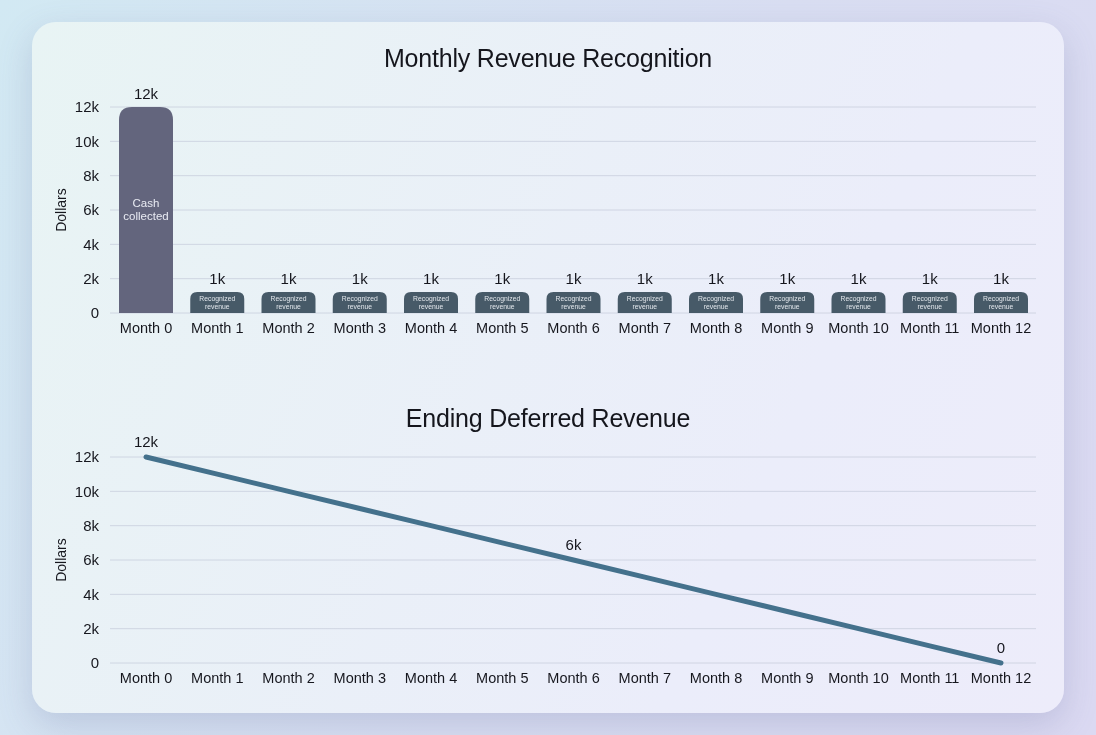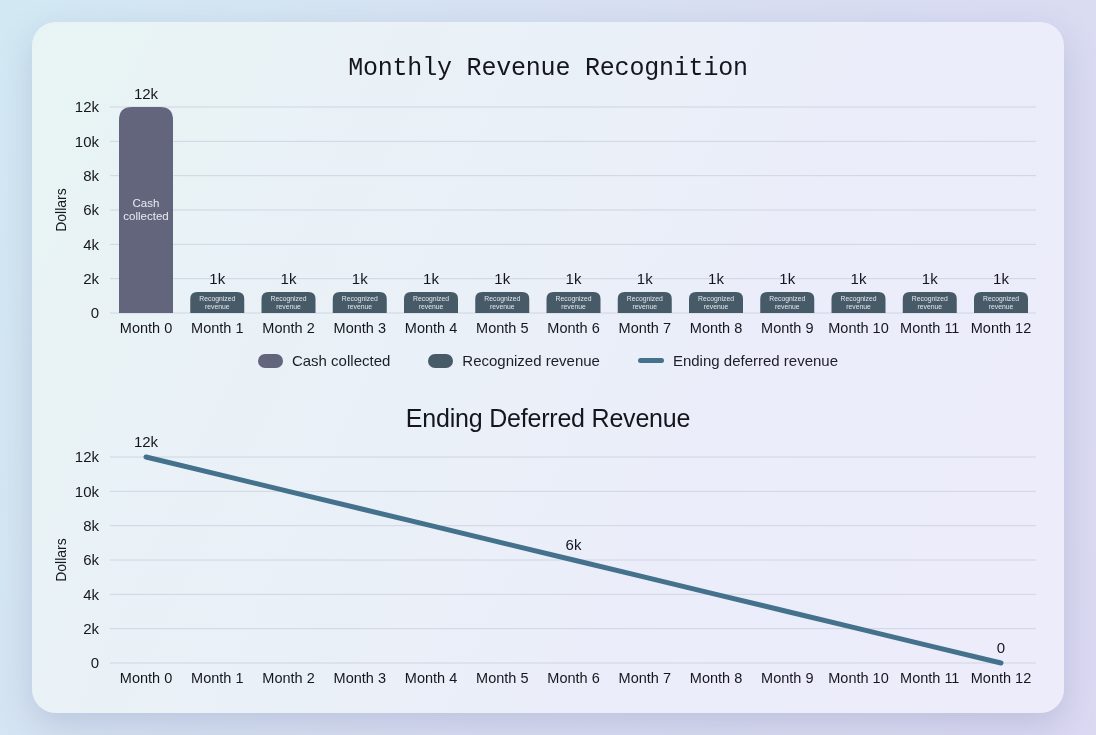--- a/index.html
+++ b/index.html
@@ -12,21 +12,21 @@
   .card{
     position:absolute;left:32px;top:22px;width:1032px;height:691px;
     border-radius:24px;
     background:linear-gradient(115deg,#e8f4f4 0%,#ebedfa 70%,#edecfa 100%);
     box-shadow:0 12px 34px rgba(90,100,150,0.22);
   }
   .chart-title{
     position:absolute;left:0;width:100%;text-align:center;
     font-size:25px;font-weight:500;color:#15161d;letter-spacing:-0.2px;
   }
-  #title-0{top:32px;font-family:Liberation Mono, monospace;}
+  #title-0{top:22px;}
   #title-1{top:382px;}
   svg.plot{position:absolute;left:0;width:1032px;height:270px;display:block;pointer-events:none;}
   #chart-0{top:60px;}
   #chart-1{top:410px;}
   svg .grid{stroke:#c6ccdb;stroke-width:1;opacity:0.75;}
   svg text{font-family:"Liberation Sans",sans-serif;}
   svg .ytick{font-size:15px;fill:#16171e;text-anchor:end;}
   svg .xtick{font-size:14.5px;fill:#16171e;text-anchor:middle;}
   svg .ylabel{font-size:14px;fill:#16171e;text-anchor:middle;}
   svg .vlabel{font-size:15px;fill:#15161d;text-anchor:middle;}
@@ -125,34 +125,20 @@
       <path d="M870.75,231 L870.75,217 Q870.75,210 877.75,210 L917.75,210 Q924.75,210 924.75,217 L924.75,231 Z" fill="#475a68"></path>
       <text x="897.75" y="202" class="vlabel">1k</text>
       <text x="897.75" y="219" class="bartext-small">Recognized</text>
       <text x="897.75" y="226.5" class="bartext-small">revenue</text>
       <path d="M942,231 L942,217 Q942,210 949,210 L989,210 Q996,210 996,217 L996,231 Z" fill="#475a68"></path>
       <text x="969" y="202" class="vlabel">1k</text>
       <text x="969" y="219" class="bartext-small">Recognized</text>
       <text x="969" y="226.5" class="bartext-small">revenue</text>
     </svg>
 
-  <div class="legend">
-    <div class="legend-item">
-      <span class="swatch pill" style="background: rgb(99, 101, 125);"></span>
-      <span>Cash collected</span>
-    </div>
-    <div class="legend-item">
-      <span class="swatch pill" style="background: rgb(71, 90, 104);"></span>
-      <span>Recognized revenue</span>
-    </div>
-    <div class="legend-item">
-      <span class="swatch line" style="background: rgb(68, 113, 140);"></span>
-      <span>Ending deferred revenue</span>
-    </div>
-  </div>
 
   <div class="chart-title" id="title-1">Ending Deferred Revenue</div>
 
   <svg class="plot" id="chart-1" viewBox="0 0 1032 270">
       <line x1="78" x2="1004" y1="231" y2="231" class="grid"></line>
       <text x="67" y="231" dy="0.35em" class="ytick">0</text>
       <line x1="78" x2="1004" y1="196.66666666666669" y2="196.66666666666669" class="grid"></line>
       <text x="67" y="196.66666666666669" dy="0.35em" class="ytick">2k</text>
       <line x1="78" x2="1004" y1="162.33333333333334" y2="162.33333333333334" class="grid"></line>
       <text x="67" y="162.33333333333334" dy="0.35em" class="ytick">4k</text>

